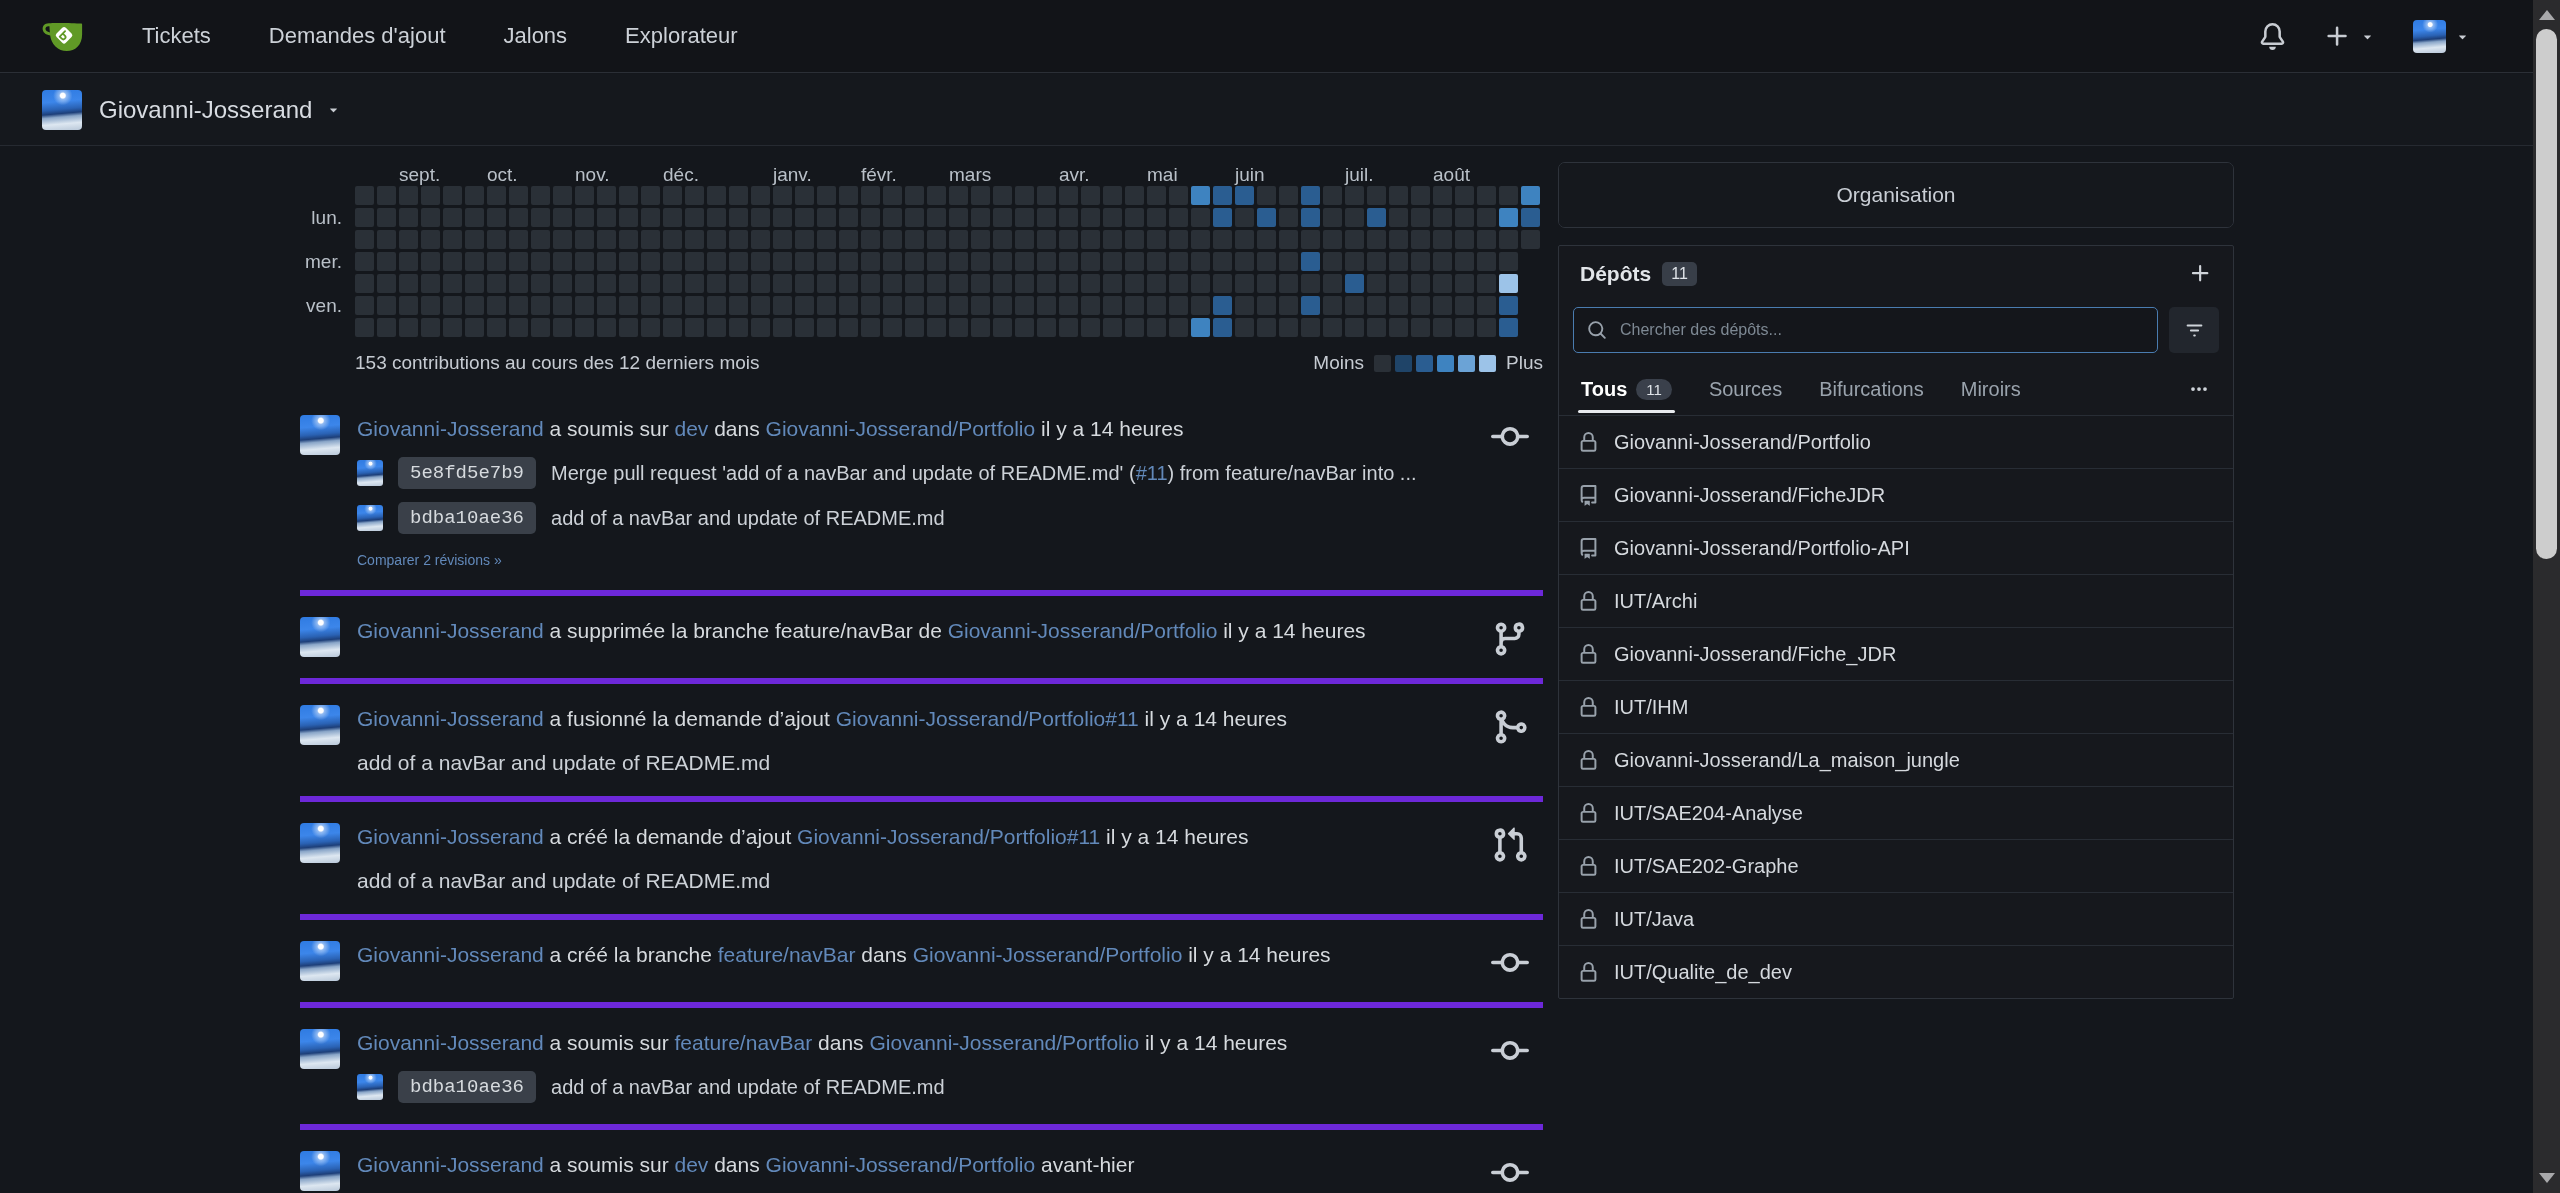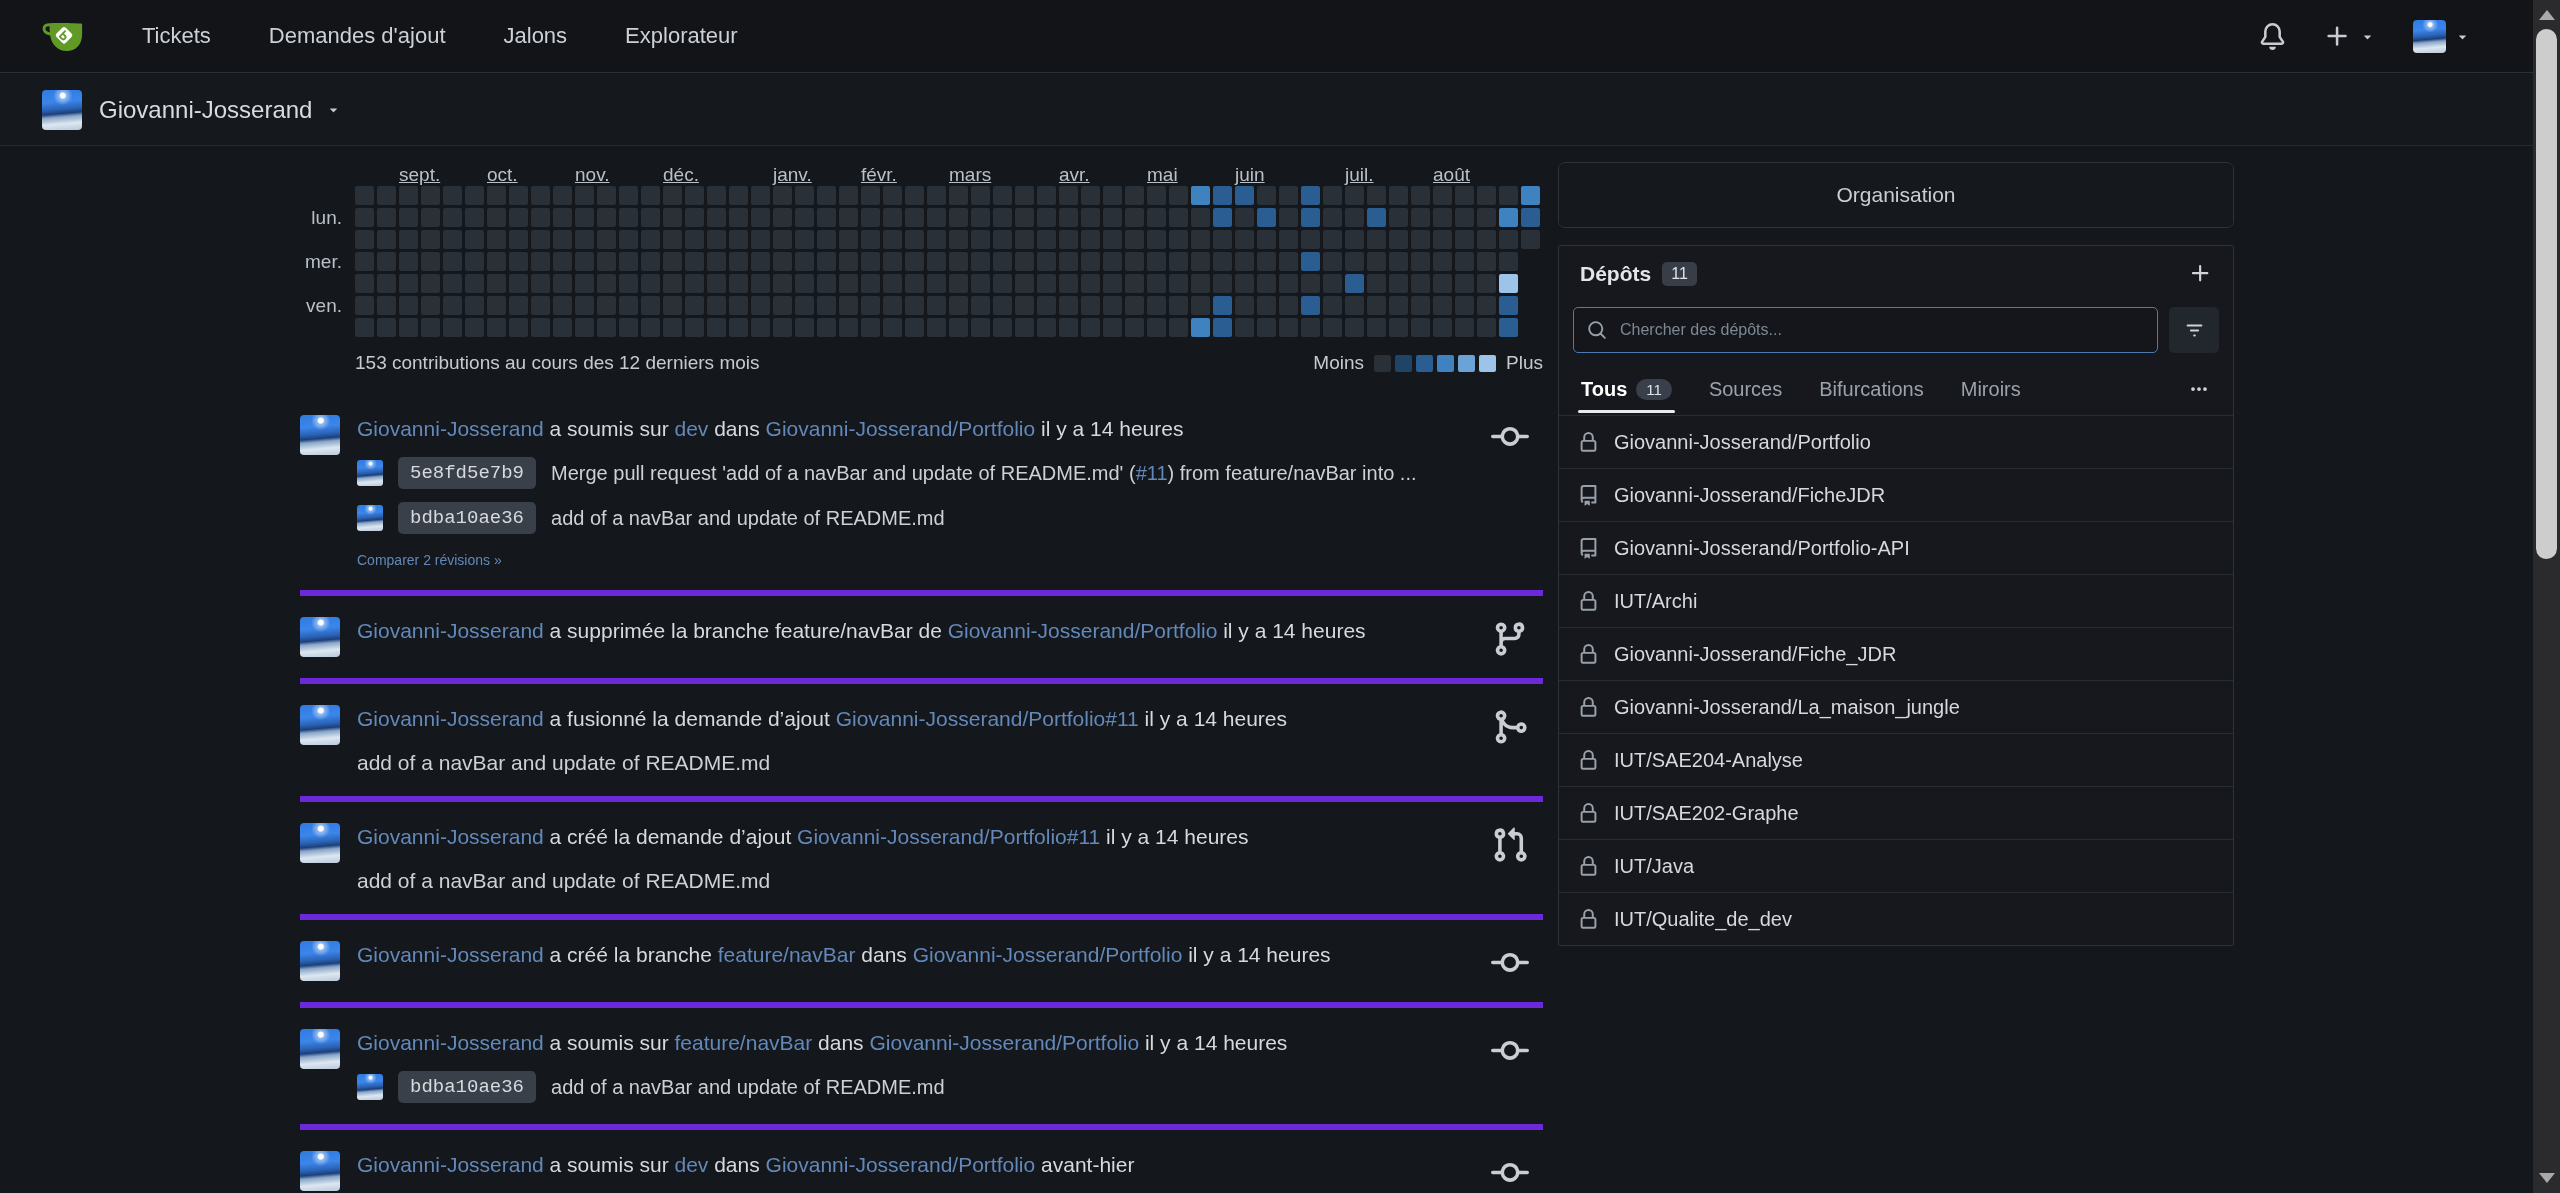--- a/index.html
+++ b/index.html
@@ -29,21 +29,21 @@
   
   .av{border-radius:4px;flex:none;background:
     radial-gradient(circle at 52% 14%, #ffffff 0 6%, rgba(255,255,255,.45) 9%, rgba(255,255,255,0) 24%),
     linear-gradient(175deg,#2f7be2 0%,#3c86ea 30%,#2a62b4 48%,#1d3f79 58%,#8aa6c8 66%,#dde7f1 82%,#b9c8d9 100%);}
 
   
   .left-col{position:absolute;left:300px;top:146px;width:1243px;bottom:0;overflow:hidden;}
 
   .heatmap{margin-top:14px;position:relative;}
   .hm-months{position:relative;height:26px;margin-left:55px;}
-  .hm-months span{position:absolute;top:4px;font-size:19px;color:#b9c0c8;text-decoration:underline;}
+  .hm-months span{position:absolute;top:4px;font-size:19px;color:#b9c0c8;}
   .hm-body{display:flex;}
   .hm-days{width:55px;position:relative;flex:none;}
   .hm-days span{position:absolute;right:13px;font-size:19px;color:#b9c0c8;line-height:19px;}
   .hm-grid{position:relative;width:1185px;height:152px;}
   .hm-cell{position:absolute;width:19px;height:19px;border-radius:2px;}
   .hm-footer{display:flex;align-items:center;margin-top:14px;}
   .hm-count{margin-left:55px;font-size:19px;color:#c6cbd2;}
   .hm-legend{margin-left:auto;display:flex;align-items:center;gap:5px;font-size:19px;color:#c6cbd2;}
   .hm-legend .sq{width:17px;height:17px;border-radius:2px;}
 
@@ -772,20 +772,28 @@
             </svg>
           </span>
           <span class="repo-name">Giovanni-Josserand/Fiche_JDR</span>
         </div>
         <div class="repo-row">
           <span class="ic">
             <svg viewBox="0 0 16 16">
               <path fill="currentColor" d="M4 4a4 4 0 0 1 8 0v2h.25c.966 0 1.75.784 1.75 1.75v5.5A1.75 1.75 0 0 1 12.25 15h-8.5A1.75 1.75 0 0 1 2 13.25v-5.5C2 6.784 2.784 6 3.75 6H4Zm8.25 3.5h-8.5a.25.25 0 0 0-.25.25v5.5c0 .138.112.25.25.25h8.5a.25.25 0 0 0 .25-.25v-5.5a.25.25 0 0 0-.25-.25ZM10.5 6V4a2.5 2.5 0 1 0-5 0v2Z"></path>
             </svg>
           </span>
+          <span class="repo-name">IUT/IHM</span>
+        </div>
+        <div class="repo-row">
+          <span class="ic">
+            <svg viewBox="0 0 16 16">
+              <path fill="currentColor" d="M4 4a4 4 0 0 1 8 0v2h.25c.966 0 1.75.784 1.75 1.75v5.5A1.75 1.75 0 0 1 12.25 15h-8.5A1.75 1.75 0 0 1 2 13.25v-5.5C2 6.784 2.784 6 3.75 6H4Zm8.25 3.5h-8.5a.25.25 0 0 0-.25.25v5.5c0 .138.112.25.25.25h8.5a.25.25 0 0 0 .25-.25v-5.5a.25.25 0 0 0-.25-.25ZM10.5 6V4a2.5 2.5 0 1 0-5 0v2Z"></path>
+            </svg>
+          </span>
           <span class="repo-name">Giovanni-Josserand/La_maison_jungle</span>
         </div>
         <div class="repo-row">
           <span class="ic">
             <svg viewBox="0 0 16 16">
               <path fill="currentColor" d="M4 4a4 4 0 0 1 8 0v2h.25c.966 0 1.75.784 1.75 1.75v5.5A1.75 1.75 0 0 1 12.25 15h-8.5A1.75 1.75 0 0 1 2 13.25v-5.5C2 6.784 2.784 6 3.75 6H4Zm8.25 3.5h-8.5a.25.25 0 0 0-.25.25v5.5c0 .138.112.25.25.25h8.5a.25.25 0 0 0 .25-.25v-5.5a.25.25 0 0 0-.25-.25ZM10.5 6V4a2.5 2.5 0 1 0-5 0v2Z"></path>
             </svg>
           </span>
           <span class="repo-name">IUT/SAE204-Analyse</span>
         </div>

